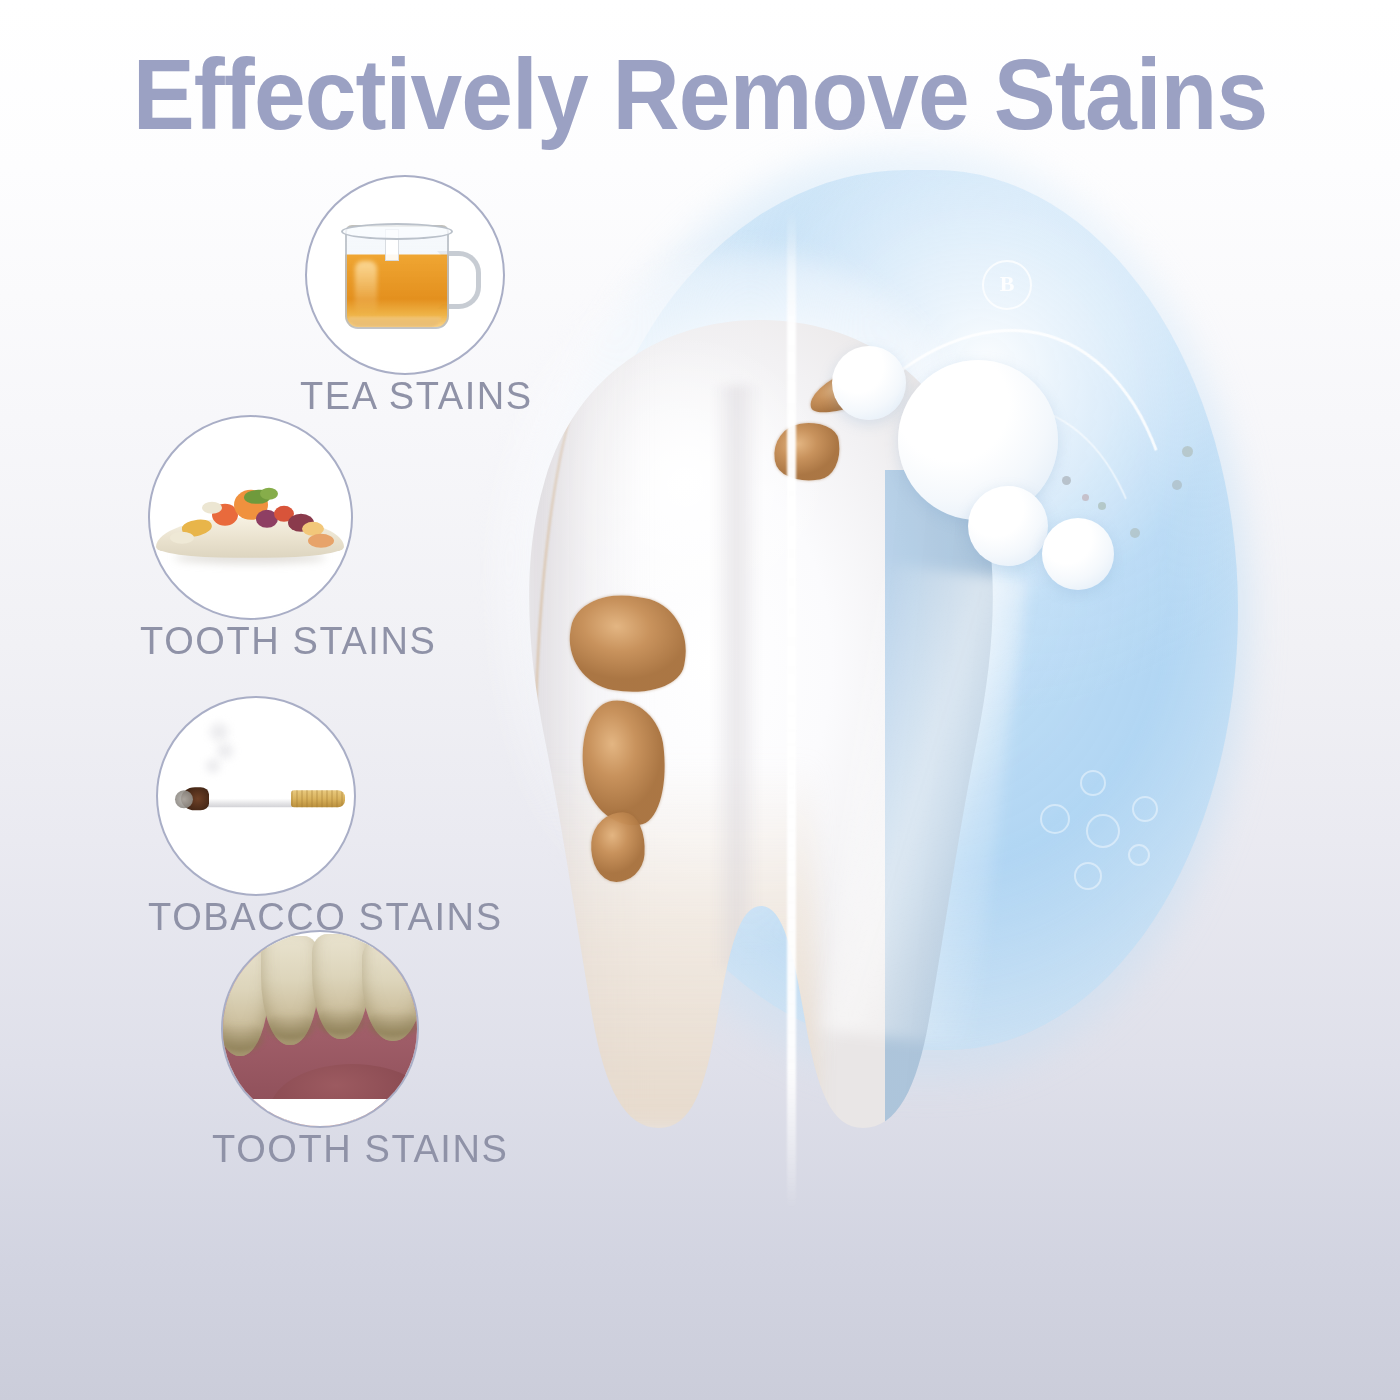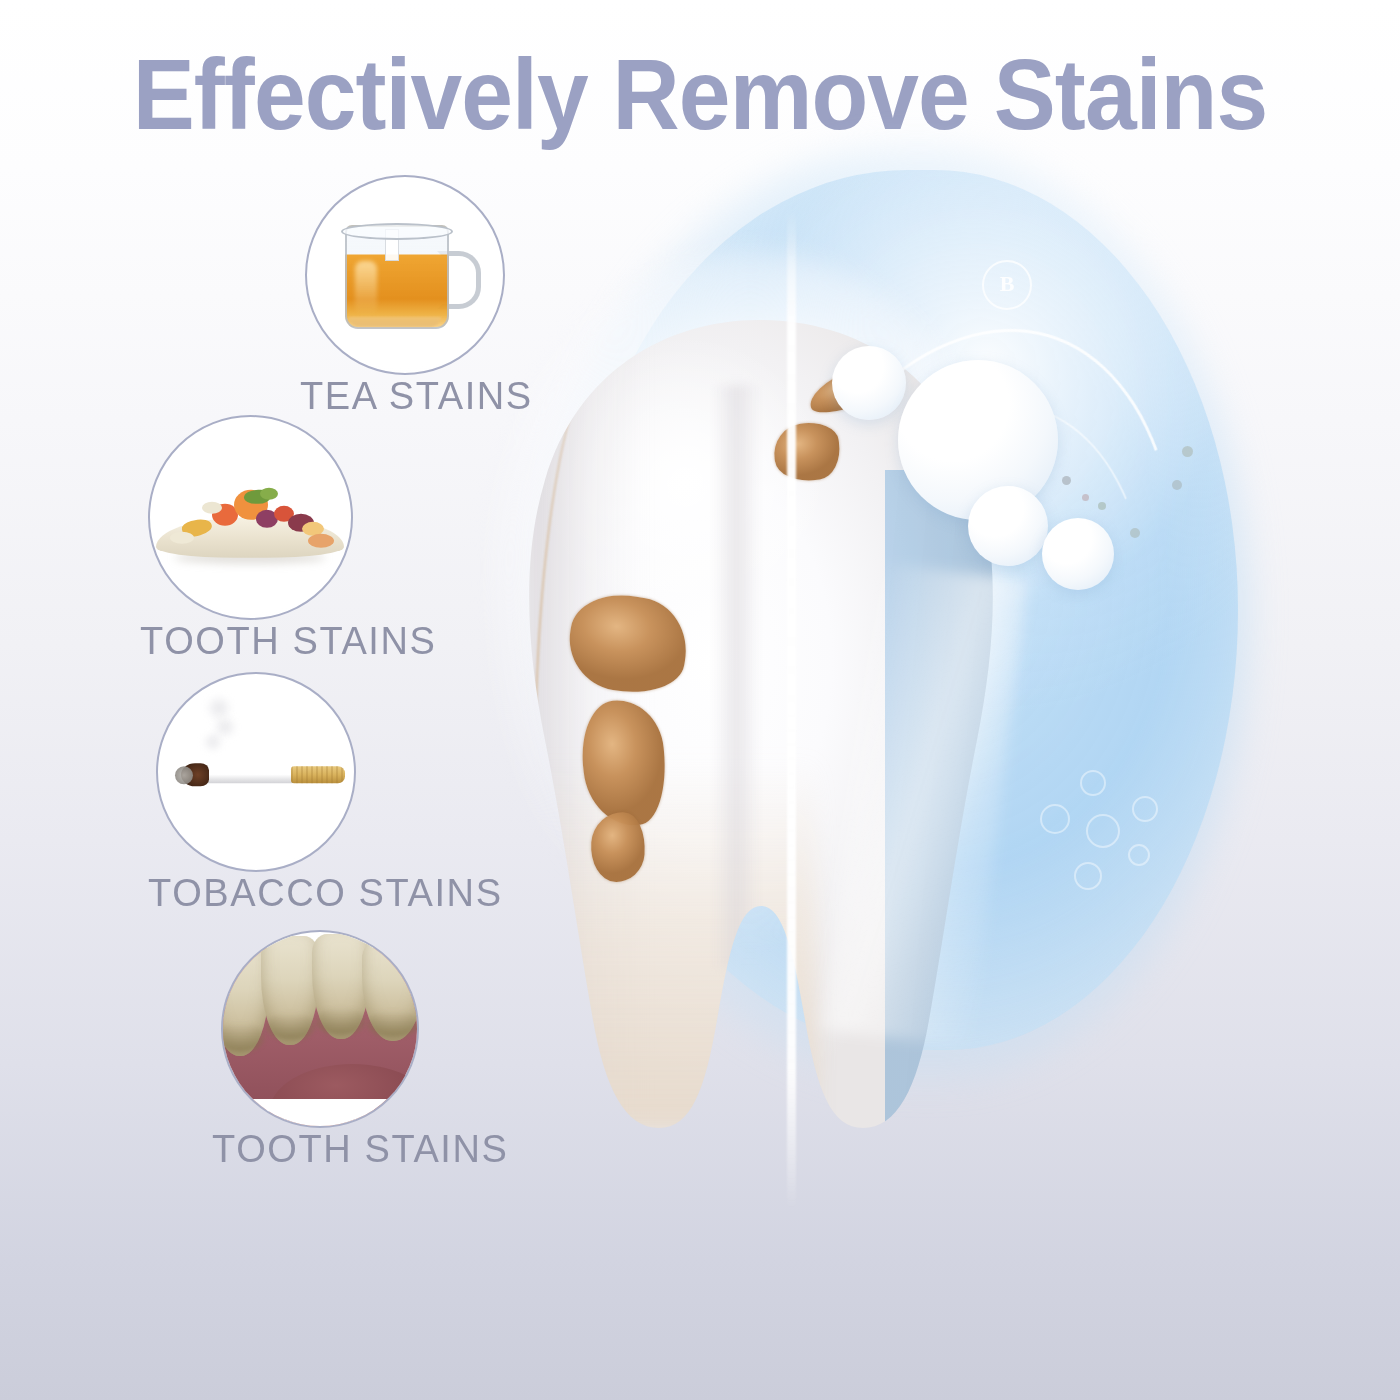--- a/index.html
+++ b/index.html
@@ -615,21 +615,21 @@
         <div class="food-bit" style="left:88px;bottom:62px;width:26px;height:14px;background:#6f9a3c;border-radius:60% 40% 50% 50%;"></div>
         <div class="food-bit" style="left:104px;bottom:66px;width:18px;height:12px;background:#86ad4a;"></div>
         <div class="food-bit" style="left:146px;bottom:30px;width:22px;height:14px;background:#f2c77a;"></div>
         <div class="food-bit" style="left:152px;bottom:18px;width:26px;height:14px;background:#e7a36a;border-radius:50%;"></div>
         <div class="food-bit" style="left:14px;bottom:22px;width:24px;height:12px;background:#efe9d6;border-radius:50%;"></div>
       </div>
     </div>
     <div class="node-label">TOOTH STAINS</div>
   </div>
 
-  <div class="stain-node" style="left:148px;top:672px;width:215px;">
+  <div class="stain-node" style="left:148px;top:696px;width:215px;">
     <div class="circle" style="width:200px;height:200px;margin:0 auto;">
       <div class="smoke" style="left:46px;top:22px;width:30px;height:24px;"></div>
       <div class="smoke" style="left:54px;top:42px;width:26px;height:22px;"></div>
       <div class="smoke" style="left:44px;top:58px;width:22px;height:20px;"></div>
       <div class="cig">
         <div class="cig-paper"></div>
         <div class="cig-filter"></div>
         <div class="cig-ember"></div>
         <div class="cig-ash"></div>
       </div>

